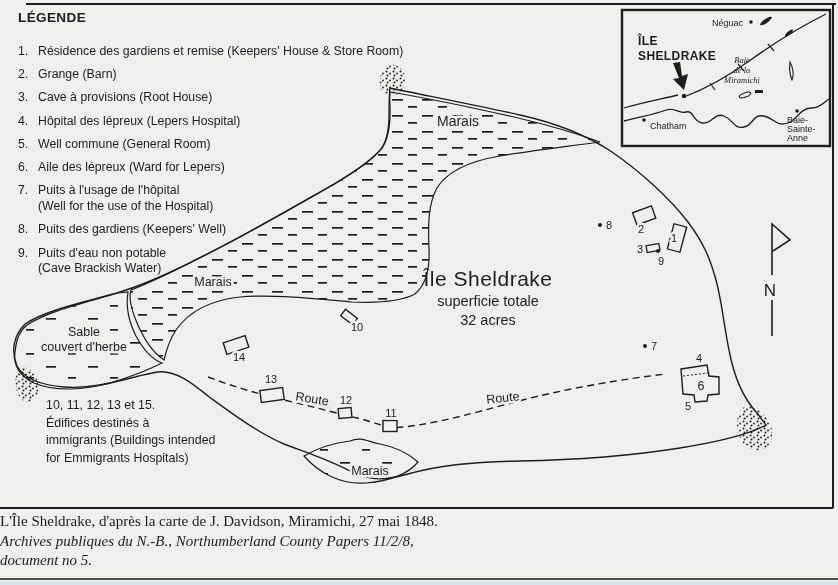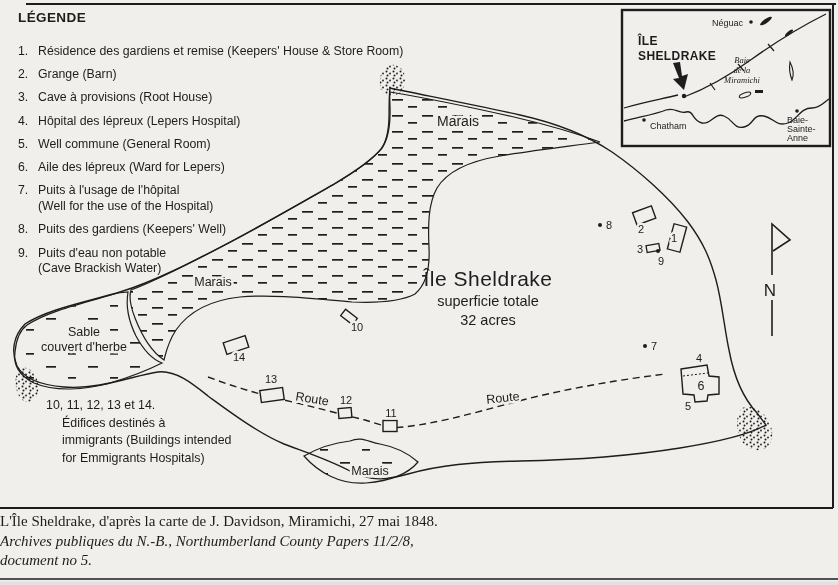--- a/index.html
+++ b/index.html
@@ -9,21 +9,21 @@
 
   
   .legend{position:absolute;left:18px;top:10px;width:412px;}
   .legend-title{font-weight:bold;font-size:13.5px;letter-spacing:.4px;margin-bottom:19px;}
   .leg-item{display:flex;font-size:12.3px;line-height:1.28;margin-bottom:7.5px;}
   .leg-num{width:20px;flex:none;}
   .leg-txt{flex:1;}
 
   
   .note{position:absolute;left:46px;top:397px;font-size:12.4px;line-height:1.42;}
-  .note-lines{margin-left:16px;}
+  .note-lines{}
 
   
   .caption{position:absolute;left:0;top:513px;width:838px;
            font-family:"Liberation Serif","DejaVu Serif",serif;font-size:15px;line-height:1.18;}
   .caption div{margin-bottom:2px;}
   .caption .it{font-style:italic;}
 
   
   text{fill:#1d1d1d;font-family:"Liberation Sans","DejaVu Sans",sans-serif;}
   .halo{stroke:#f0efec;stroke-width:5px;paint-order:stroke;stroke-linejoin:round;}
@@ -240,21 +240,21 @@
       <span class="leg-txt">Puits des gardiens (Keepers' Well)</span>
     </div>
     <div class="leg-item">
       <span class="leg-num">9.</span>
       <span class="leg-txt"><span>Puits d'eau non potable</span><br>
         <span>(Cave Brackish Water)</span></span>
     </div>
   </div>
 
   <div class="note">
-    <div>10, 11, 12, 13 et 14.</div>
+    <div>10, 11, 12, 13 et 15.</div>
     <div class="note-lines">
       <div>Édifices destinés à</div>
       <div>immigrants (Buildings intended</div>
       <div>for Emmigrants Hospitals)</div>
     </div>
   </div>
 
   <div class="caption">
     <div>L'Île Sheldrake, d'après la carte de J. Davidson, Miramichi, 27 mai 1848.</div>
     <div class="it">Archives publiques du N.-B., Northumberland County Papers 11/2/8,</div>

